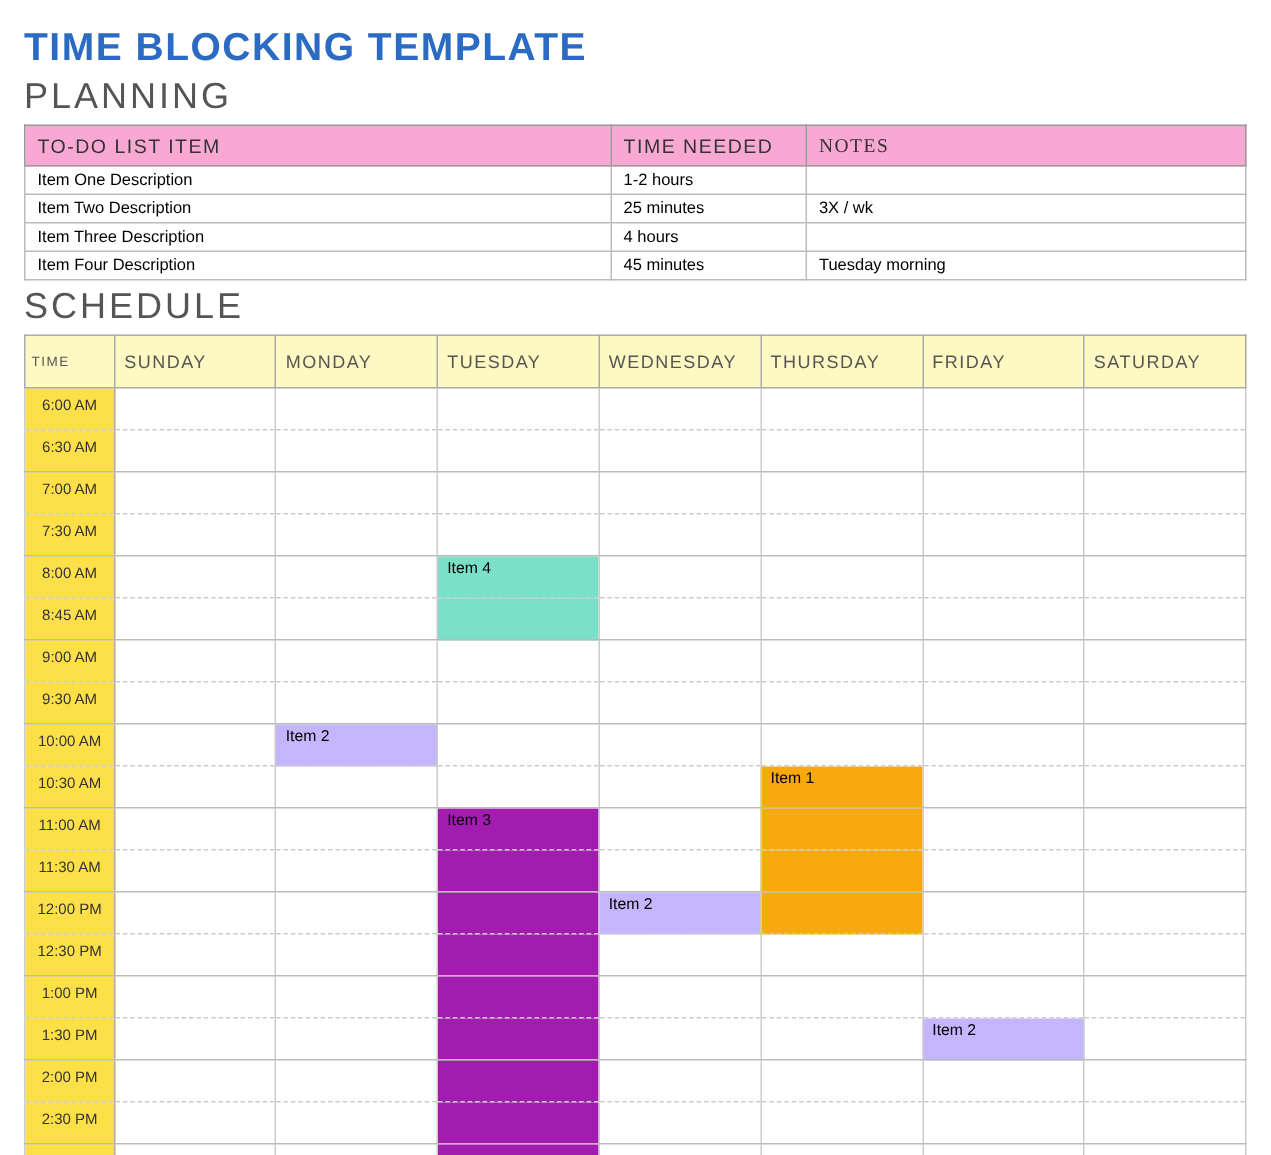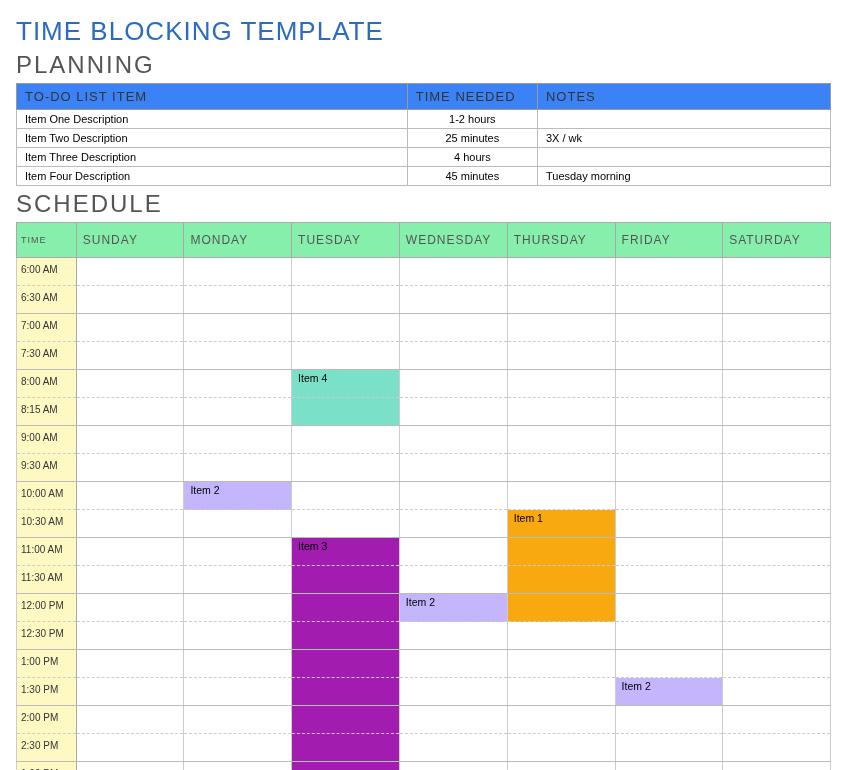--- a/index.html
+++ b/index.html
@@ -5,55 +5,55 @@
   * { box-sizing: border-box; }
   body {
     margin: 0;
     padding: 16px;
     font-family: "Century Gothic", "Avant Garde", Arial, sans-serif;
     background: #fff;
     width: 847px;
   }
   h1.page-title {
     color: #2b6bc4;
-    font-weight: 400;
+    font-weight: 700;
     letter-spacing: 1px;
     margin: 0 0 2px 0;
     font-size: 26px;
   }
   h2.section-title {
     font-weight: 400;
     color: #555;
     letter-spacing: 2px;
     font-size: 24px;
     margin: 4px 0 4px 0;
   }
   table { border-collapse: collapse; width: 100%; }
   .planning-table th {
-    background: #3b82f6;
+    background: #f9a8d4;
     color: #333;
     font-weight: 400;
     text-align: left;
     padding: 5px 8px;
     font-size: 13px;
     letter-spacing: 1px;
     border: 1px solid #999;
   }
   .planning-table td {
     border: 1px solid #bbb;
     padding: 3px 8px;
     font-size: 11px;
   }
-  .planning-table td.time-needed { text-align: center; }
+  .planning-table td.time-needed { text-align: left; }
   .col-item { width: 48%; }
   .col-time { width: 16%; }
-  .col-notes { width: 36%; }
+  .col-notes { width: 36%; font-family: Liberation Serif, serif; }
 
   .schedule-table th {
-    background: #86efac;
+    background: #fef9c3;
     color: #555;
     font-weight: 400;
     font-size: 12px;
     letter-spacing: 1px;
     padding: 10px 6px;
     text-align: left;
     border: 1px solid #aaa;
   }
   .schedule-table th.time-head {
     font-size: 9px;
@@ -66,23 +66,23 @@
     padding: 0 4px;
     border-left: 1px solid #ccc;
     border-right: 1px solid #ccc;
     border-bottom: 1px dashed #ccc;
     vertical-align: top;
   }
   .schedule-table tr.solid-bottom td {
     border-bottom: 1px solid #bbb;
   }
   .schedule-table td.time-label {
-    background: #fef9c3;
+    background: #fde047;
     font-size: 10px;
-    text-align: left;
+    text-align: center;
     color: #333;
     border-right: 1px solid #aaa;
     padding-top: 6px;
   }
   .schedule-table td.day-col { width: 108px; }
   .block-teal { background: #7be0c8; margin-top: 20px; }
   .block-green { background: #c4b5fd; }
   .block-blue { background: #a21caf; }
   .block-orange { background: #f7a90f; }
   .cell-label { padding: 2px 2px; display: block; font-size: 10.5px; }
@@ -187,21 +187,21 @@
         <td class="day-col"></td>
         <td class="day-col block-teal">
           <span class="cell-label">Item 4</span>
         </td>
         <td class="day-col"></td>
         <td class="day-col"></td>
         <td class="day-col"></td>
         <td class="day-col"></td>
       </tr>
       <tr class="solid-bottom">
-        <td class="time-label">8:15 AM</td>
+        <td class="time-label">8:45 AM</td>
         <td class="day-col"></td>
         <td class="day-col"></td>
         <td class="day-col block-teal"></td>
         <td class="day-col"></td>
         <td class="day-col"></td>
         <td class="day-col"></td>
         <td class="day-col"></td>
       </tr>
       <tr>
         <td class="time-label">9:00 AM</td>

